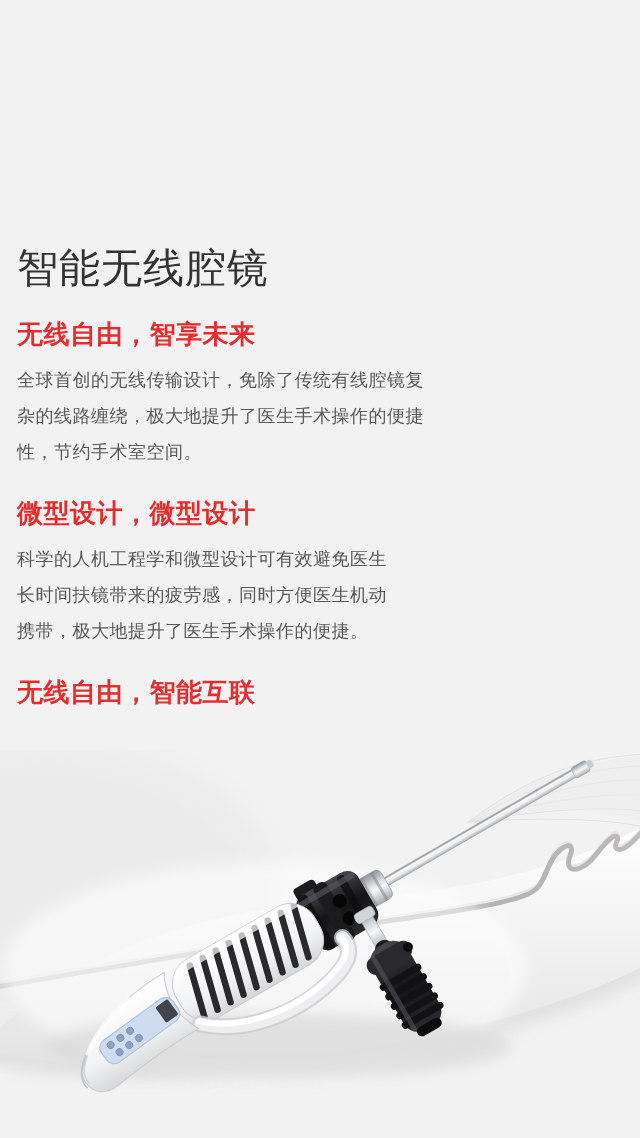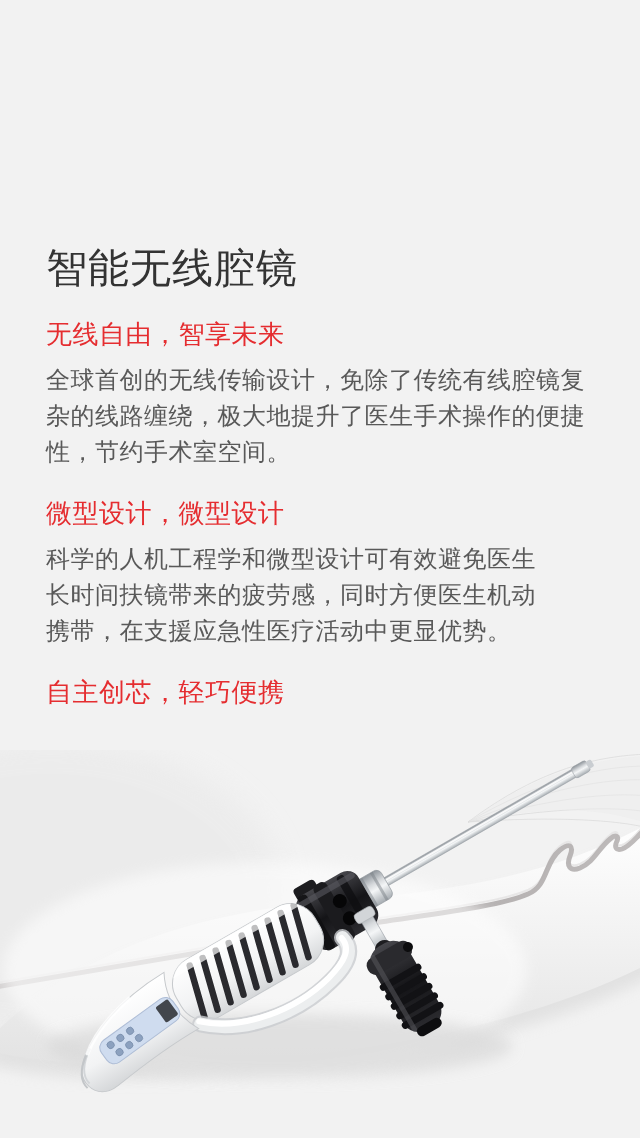--- a/index.html
+++ b/index.html
@@ -4,34 +4,34 @@
 <style>
   html,body{margin:0;padding:0;}
   body{
     width:640px;height:1138px;
     background:#f2f2f2;
     font-family:"Liberation Sans","DejaVu Sans",sans-serif;
     overflow:hidden;
   }
   .page{position:relative;width:640px;height:1138px;background:#f2f2f2;overflow:hidden;}
   .artwork{position:absolute;left:0;top:750px;width:640px;height:388px;z-index:0;display:block;}
-  .content{position:relative;z-index:1;padding:0 46px;}
+  .content{position:relative;z-index:1;padding:0 17px;}
   h1{
     margin:246px 0 0 0;
     font-size:41px;line-height:1.1;
     font-weight:500;color:#333333;letter-spacing:1px;
   }
   h2{
     margin:27px 0 0 0;
     font-size:26px;line-height:1.3;
-    font-weight:400;color:#e52d30;letter-spacing:0.5px;
+    font-weight:700;color:#e52d30;letter-spacing:0.5px;
   }
   .section-body{
     margin:10px 0 0 0;
-    font-size:24px;line-height:36px;
+    font-size:18px;line-height:36px;
     color:#595959;
     white-space:pre-line;
     letter-spacing:0.5px;
   }
   section{margin:0;padding:0;}
 </style>
 </head>
 <body>
 
 <div class="page">
@@ -190,21 +190,21 @@
       <h2>无线自由，智享未来</h2>
       <p class="section-body">全球首创的无线传输设计，免除了传统有线腔镜复
 杂的线路缠绕，极大地提升了医生手术操作的便捷
 性，节约手术室空间。</p>
     </section>
 
     <section>
       <h2>微型设计，微型设计</h2>
       <p class="section-body">科学的人机工程学和微型设计可有效避免医生
 长时间扶镜带来的疲劳感，同时方便医生机动
-携带，在支援应急性医疗活动中更显优势。</p>
+携带，极大地提升了医生手术操作的便捷。</p>
     </section>
 
     <section>
-      <h2>自主创芯，轻巧便携</h2>
+      <h2>无线自由，智能互联</h2>
     </section>
   </div>
 
 </div>
 
 </body></html>

